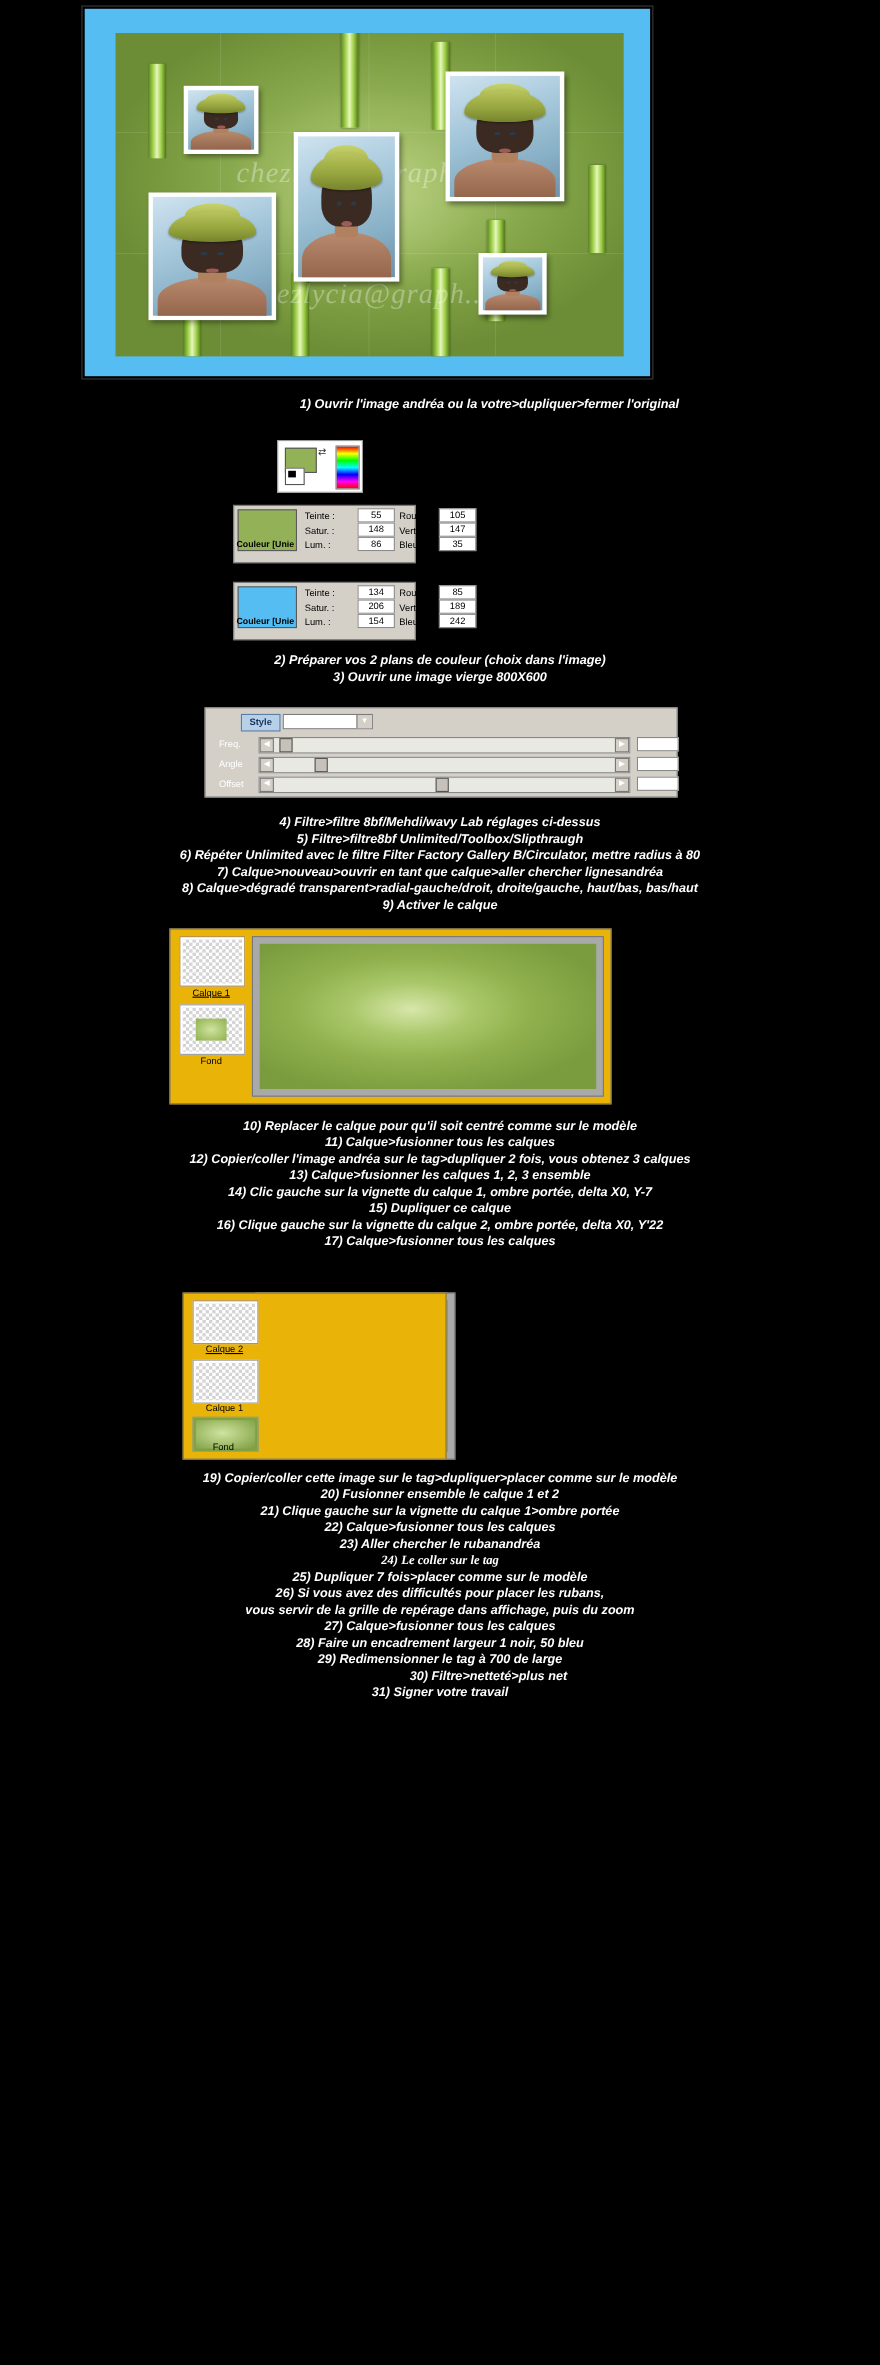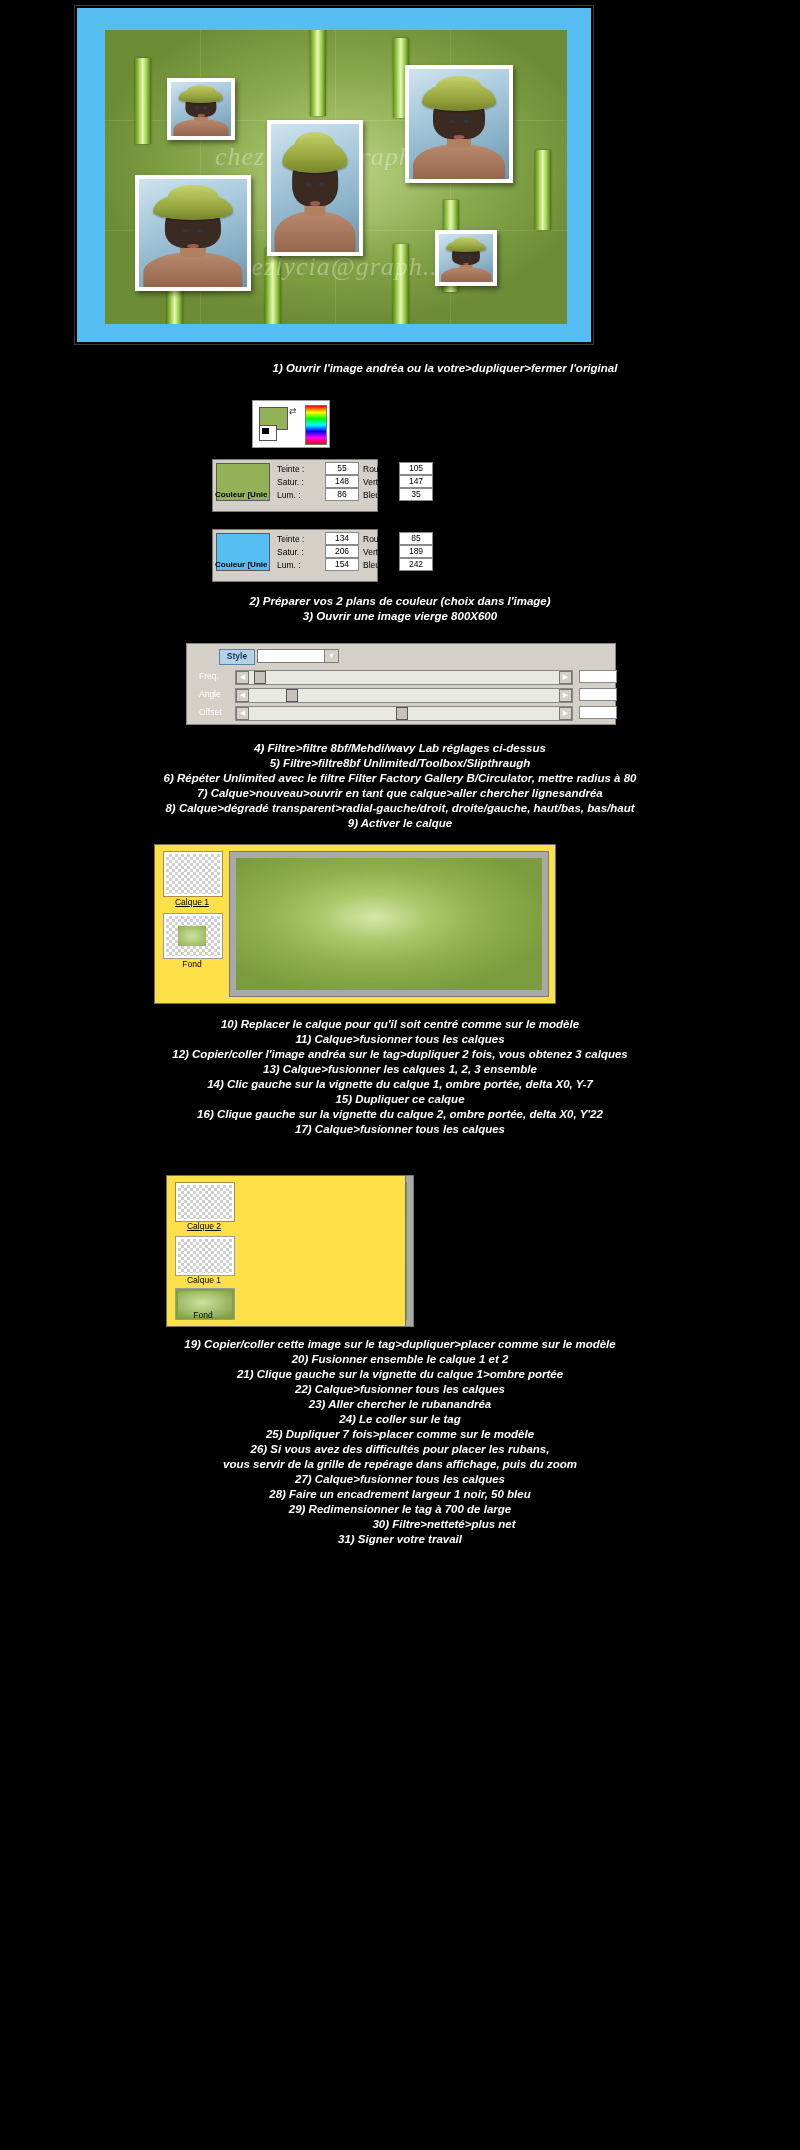--- a/index.html
+++ b/index.html
@@ -91,21 +91,21 @@
   .sliderRow .nm{position:absolute;left:0;top:0;width:34px;font-size:8.5px;line-height:13px;}
   .sliderRow .trk{position:absolute;left:36px;top:0;height:13px;background:#e9e9e3;border:1px solid #888;}
   .sliderRow .trk .lb,.sliderRow .trk .rb{position:absolute;top:0;width:11px;height:11px;background:#d4d0c8;border:1px solid #777;
     font-size:7px;line-height:10px;text-align:center;}
   .sliderRow .trk .lb{left:0;} .sliderRow .trk .rb{right:0;}
   .sliderRow .trk .thumb{position:absolute;top:0;width:10px;height:11px;background:#c6c2ba;border:1px solid #555;}
   .sliderRow .val{position:absolute;height:13px;background:#fff;border:1px solid #888;font-size:8.5px;line-height:12px;
     padding-left:3px;box-sizing:border-box;}
 
   
-  .layers{position:absolute;background:#fde047;border:1px solid #6f6f6f;text-decoration:underline;}
+  .layers{position:absolute;background:#eab308;border:1px solid #6f6f6f;text-decoration:underline;}
   .thumbcell{position:absolute;background:#fff;border:1px solid #b08a3c;}
   .thumbcell.plain{border:1px solid #9b9b9b;}
   .checker{position:absolute;inset:2px;
     background-image:linear-gradient(45deg,#cfcfcf 25%,transparent 25%),
                      linear-gradient(-45deg,#cfcfcf 25%,transparent 25%),
                      linear-gradient(45deg,transparent 75%,#cfcfcf 75%),
                      linear-gradient(-45deg,transparent 75%,#cfcfcf 75%);
     background-size:6px 6px;background-position:0 0,0 3px,3px -3px,-3px 0px;background-color:#fff;}
   .layerlabel{position:absolute;text-align:center;font-size:8.5px;color:#000;}
   .layerlabel.u{text-decoration:underline;}
@@ -410,21 +410,21 @@
     </div>
   </div>
 
   <div class="layerlabel" style="left:174px;top:1310px;width:58px;z-index:4;">Fond</div>
 
   <div class="caption" style="top:1337px;">19) Copier/coller cette image sur le tag&gt;dupliquer&gt;placer comme sur le modèle</div>
   <div class="caption" style="top:1352px;">20) Fusionner ensemble le calque 1 et 2</div>
   <div class="caption" style="top:1367px;">21) Clique gauche sur la vignette du calque 1&gt;ombre portée</div>
   <div class="caption" style="top:1382px;">22) Calque&gt;fusionner tous les calques</div>
   <div class="caption" style="top:1397px;">23) Aller chercher le rubanandréa</div>
-  <div class="caption" style="top:1412px;">24) Le coller sur le tag</div>
+  <div class="caption" style="top:1412px;font-family:Liberation Serif, serif;">24) Le coller sur le tag</div>
   <div class="caption" style="top:1427px;">25) Dupliquer 7 fois&gt;placer comme sur le modèle</div>
   <div class="caption" style="top:1442px;">26) Si vous avez des difficultés pour placer les rubans,</div>
   <div class="caption" style="top:1457px;">vous servir de la grille de repérage dans affichage, puis du zoom</div>
   <div class="caption" style="top:1472px;">27) Calque&gt;fusionner tous les calques</div>
   <div class="caption" style="top:1487px;">28) Faire un encadrement largeur 1 noir, 50 bleu</div>
   <div class="caption" style="top:1502px;">29) Redimensionner le tag à 700 de large</div>
   <div class="caption" style="top:1517px;margin-left:44px;">30) Filtre&gt;netteté&gt;plus net</div>
   <div class="caption" style="top:1532px;">31) Signer votre travail</div>
 
 </div>

